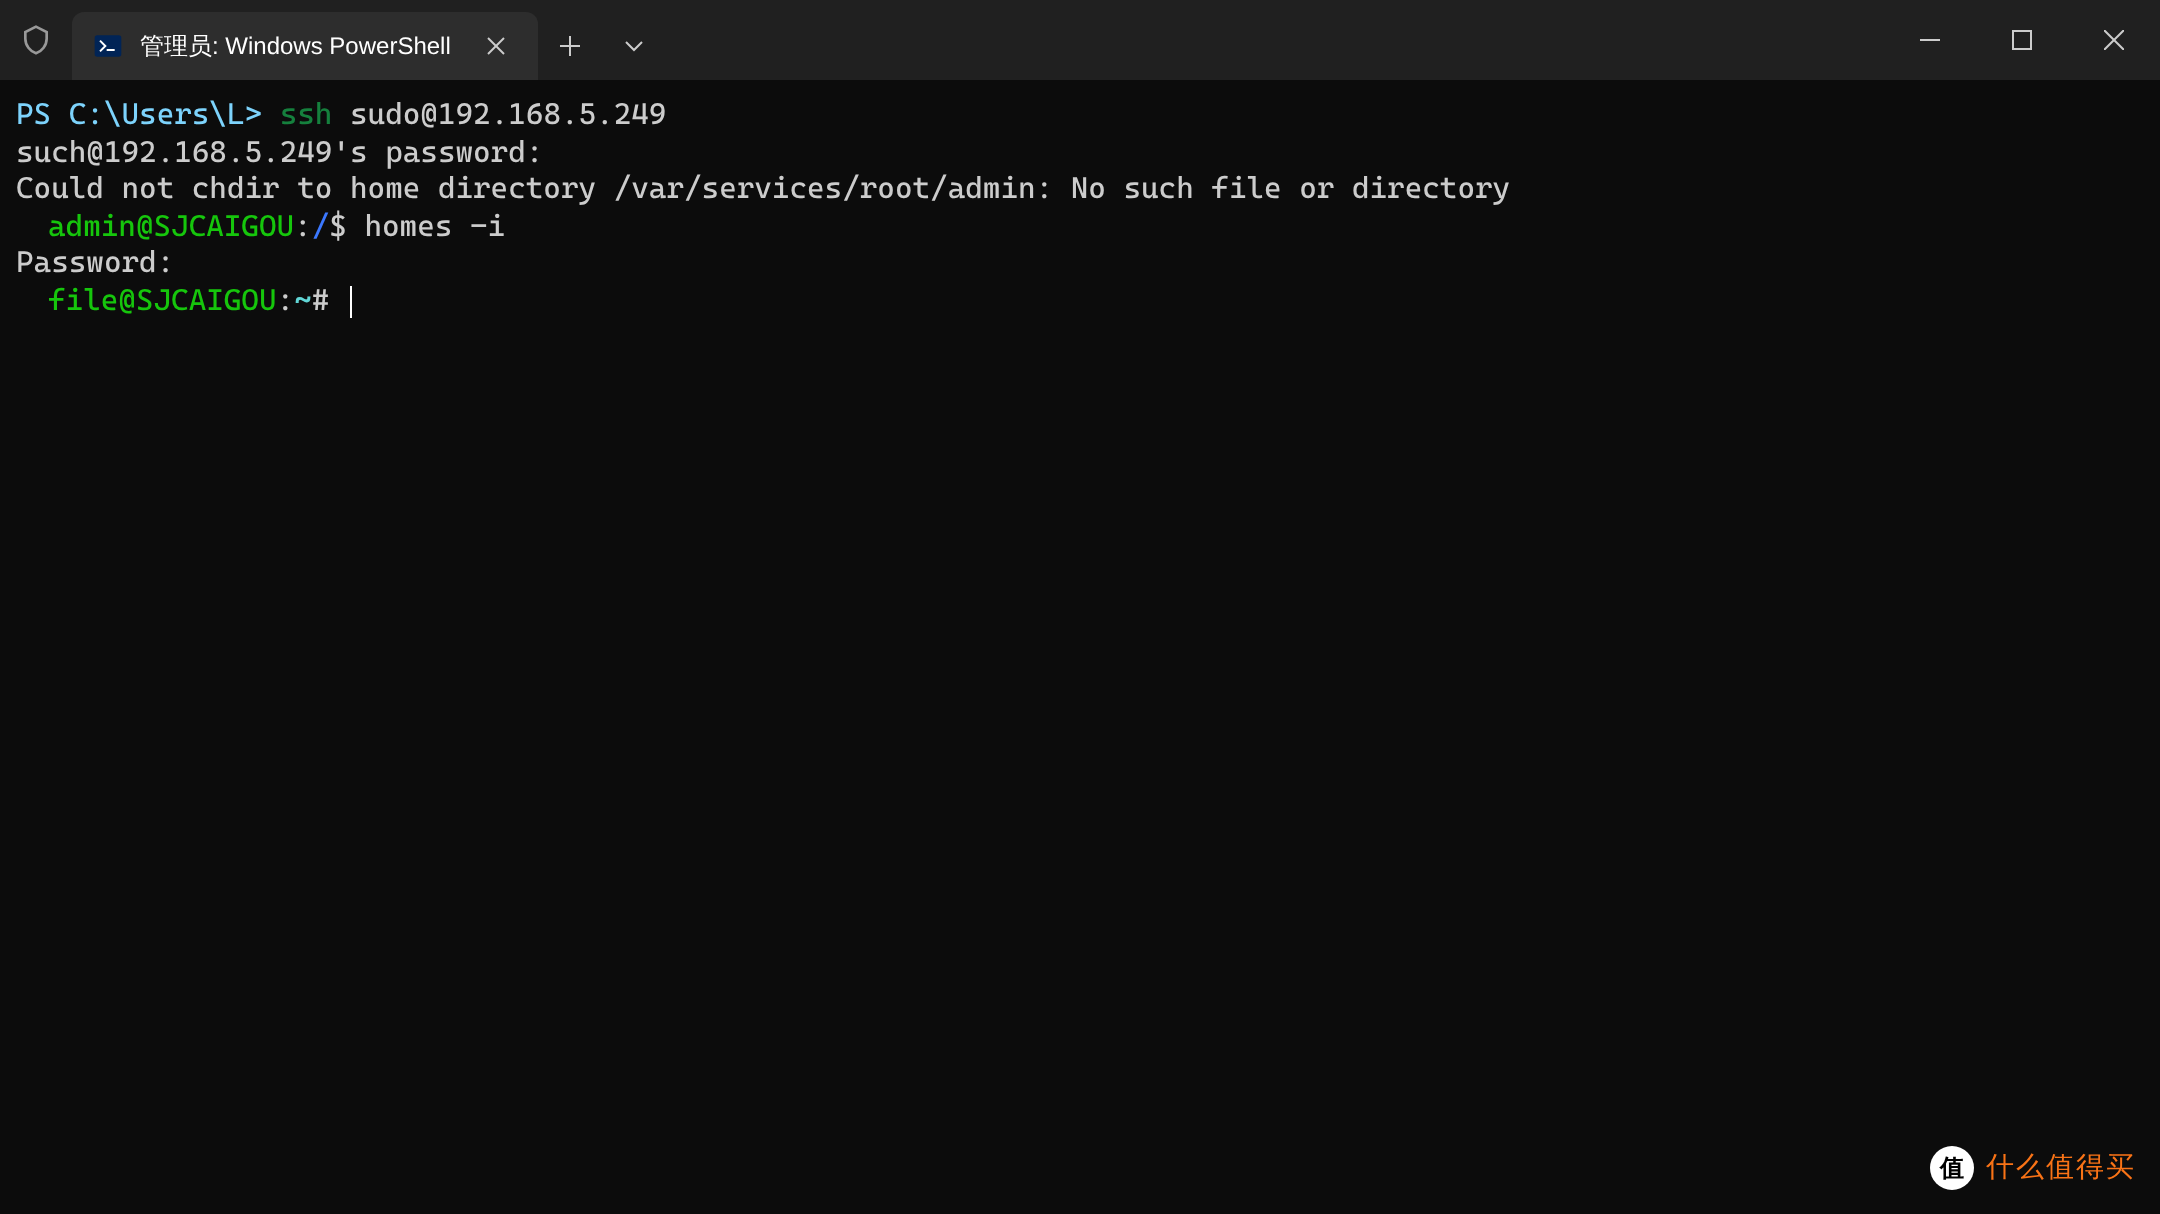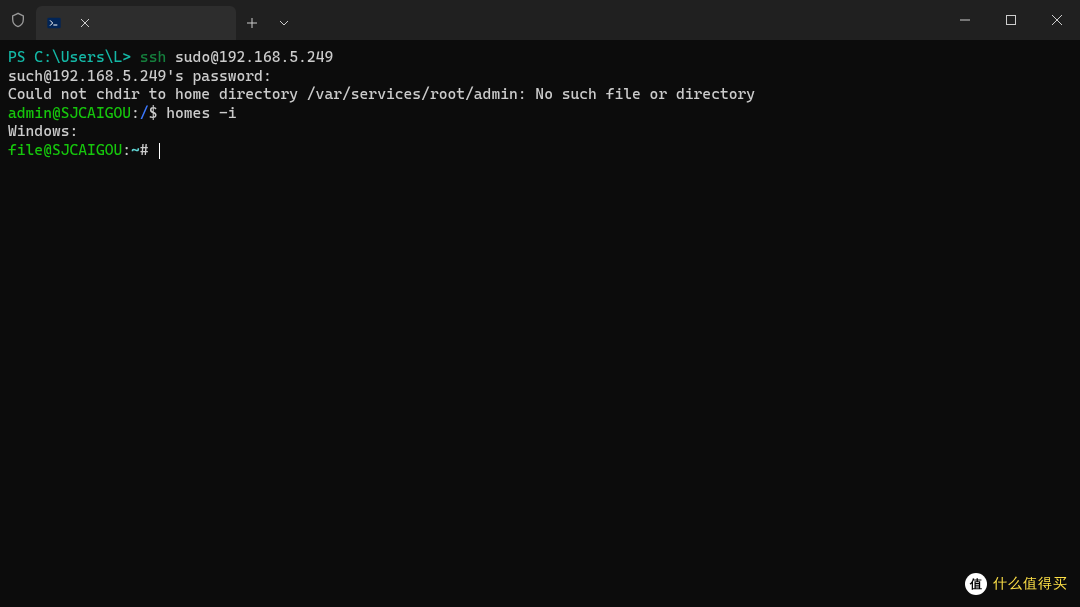--- a/index.html
+++ b/index.html
@@ -94,23 +94,23 @@
       background: #0c0c0c;
       height: calc(607px - 40px);
       padding: 8px 8px;
       font-family: Consolas, "Cascadia Mono", monospace;
       font-size: 15px;
       line-height: 18.5px;
       color: #cccccc;
       white-space: pre;
       overflow: hidden;
     }
-    .ps-prompt { color: #14b8a6; text-align: right; }
+    .ps-prompt { color: #7dd3fc; text-align: right; }
     .cmd-text { color: #15803d; }
-    .remote-user { color: #16c60c; }
+    .remote-user { color: #16c60c; margin-left: 16px; }
     .remote-path { color: #3b78ff; }
     .remote-tilde { color: #61d6d6; }
     .cursor {
       display: inline-block;
       width: 1px;
       height: 16px;
       background: #ffffff;
       vertical-align: text-bottom;
       margin-left: 2px;
     }
@@ -128,21 +128,21 @@
       border-radius: 50%;
       background: #fff;
       color: #000;
       display: flex;
       align-items: center;
       justify-content: center;
       font-size: 12px;
       font-weight: bold;
     }
     .watermark-text {
-      color: #fde047;
+      color: #f97316;
       font-size: 14px;
       font-weight: 500;
       letter-spacing: 1px;
     }
   </style>
 </head>
 <body>
 
 <div class="titlebar">
   <div class="app-icon-area">
@@ -151,20 +151,21 @@
     </svg>
   </div>
   <div class="tab">
     <span class="tab-icon">
       <svg viewBox="0 0 24 24" width="16" height="16">
         <rect x="2" y="4" width="20" height="16" rx="2" fill="#012456"></rect>
         <path d="M6 8 L10 12 L6 16" stroke="#fff" stroke-width="1.5" fill="none"></path>
         <line x1="11" y1="15" x2="17" y2="15" stroke="#fff" stroke-width="1.5"></line>
       </svg>
     </span>
+    <span class="tab-title">管理员: Windows PowerShell</span>
     <span class="tab-close">
       <svg width="10" height="10" viewBox="0 0 10 10" stroke="#ccc" stroke-width="1">
         <line x1="1" y1="1" x2="9" y2="9"></line>
           <line x1="9" y1="1" x2="1" y2="9"></line>
       </svg>
     </span>
   </div>
   <div class="new-tab-btn">
     <svg width="12" height="12" viewBox="0 0 12 12" stroke="#ccc" stroke-width="1">
       <line x1="6" y1="1" x2="6" y2="11"></line>
@@ -194,19 +195,19 @@
           <line x1="10" y1="0" x2="0" y2="10"></line>
       </svg>
     </div>
   </div>
 </div>
 
 <div class="terminal-body"><span class="ps-prompt">PS C:\Users\L&gt; </span><span class="cmd-text">ssh</span><span> sudo@192.168.5.249</span>
 <span>such@192.168.5.249's password:</span>
 <span>Could not chdir to home directory /var/services/root/admin: No such file or directory</span>
 <span class="remote-user">admin@SJCAIGOU</span><span>:</span><span class="remote-path">/</span><span>$ </span><span>homes -i</span>
-<span>Windows:</span>
+<span>Password:</span>
 <span class="remote-user">file@SJCAIGOU</span><span>:</span><span class="remote-tilde">~</span><span># </span><span class="cursor"></span></div>
 
 <div class="watermark">
   <div class="watermark-badge">值</div>
   <div class="watermark-text">什么值得买</div>
 </div>
 
 </body></html>

